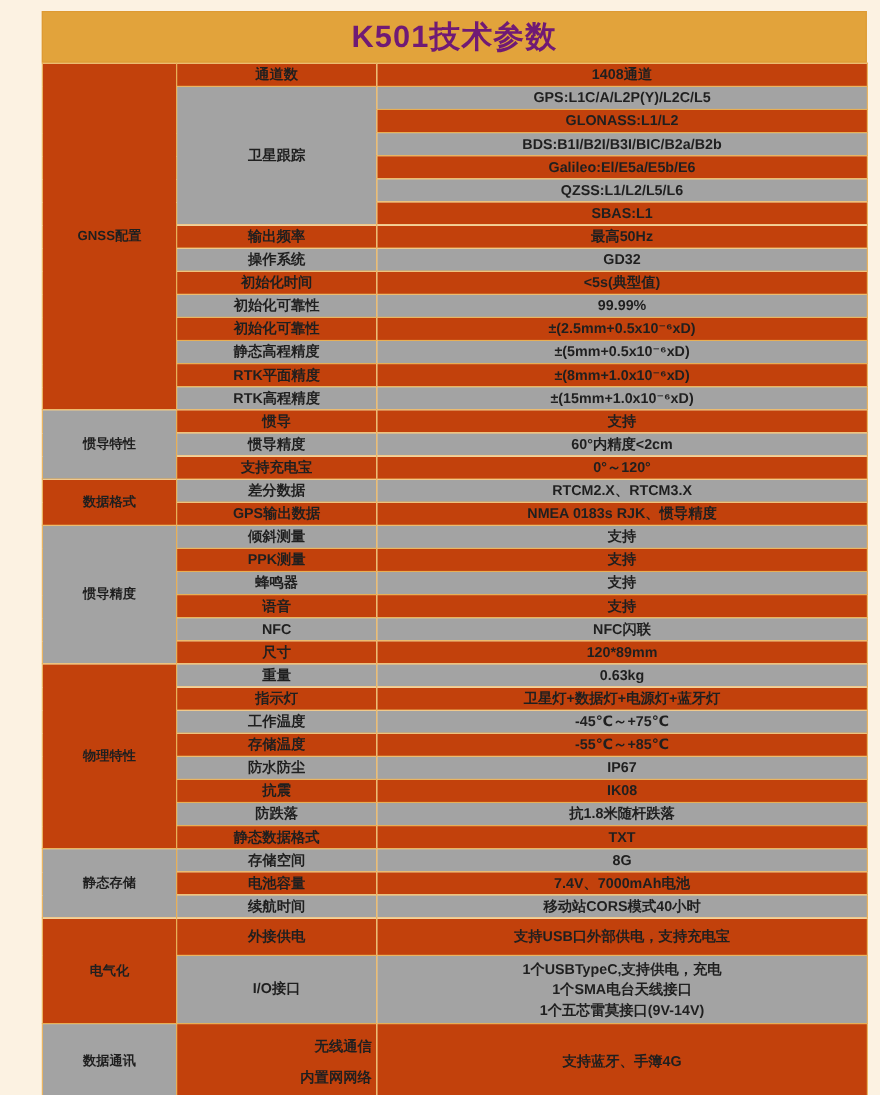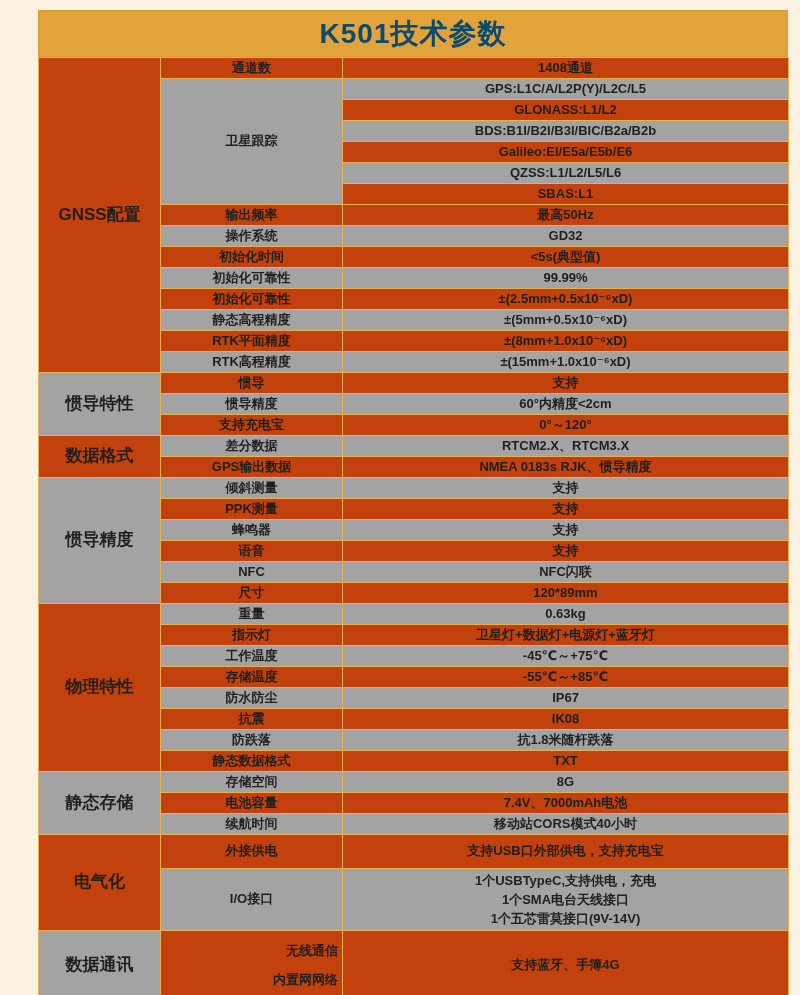--- a/index.html
+++ b/index.html
@@ -1,34 +1,34 @@
 <!DOCTYPE html>
 <html><head>
 <meta charset="utf-8">
 <style>
   html, body { margin:0; padding:0; background:#FCF2E2; font-family:"Liberation Sans","DejaVu Sans",sans-serif; }
   .page { width:750px; margin:10px 12px 12px 38px; }
   .title-bar {
     height:45px; line-height:45px; text-align:center;
     background:#E2A33B; border:1px solid #DE9A33;
-    font-size:28px; font-weight:700; color:#0c4a6e; letter-spacing:1px;
+    font-size:28px; font-weight:700; color:#701a75; letter-spacing:1px;
   }
   table.spec { border-collapse:collapse; width:750px; table-layout:fixed; border:1px solid #DE9A33; }
   td {
     border:1px solid #E8AF55; text-align:center; vertical-align:middle;
     font-size:13px; font-weight:700; color:#1F1F1F; padding:0 4px; line-height:1.3;
     overflow:hidden;
   }
   tr { height:21px; }
   tr.row-md { height:34px; }
   tr.row-lg { height:62px; }
   tr.row-xl { height:56px; }
   td.w { background:#c2410c; }
   td.p { background:#a3a3a3; }
-  td.cat { font-size:17px; }
+  td.cat { font-size:12px; }
   td .ln { line-height:19px; }
   td.gap-lg .ln { margin:10px 0;text-align:right; }
 </style>
 </head>
 <body>
 
 <div class="page">
   <div class="title-bar">K501技术参数</div>
   <table class="spec">
     <colgroup>

